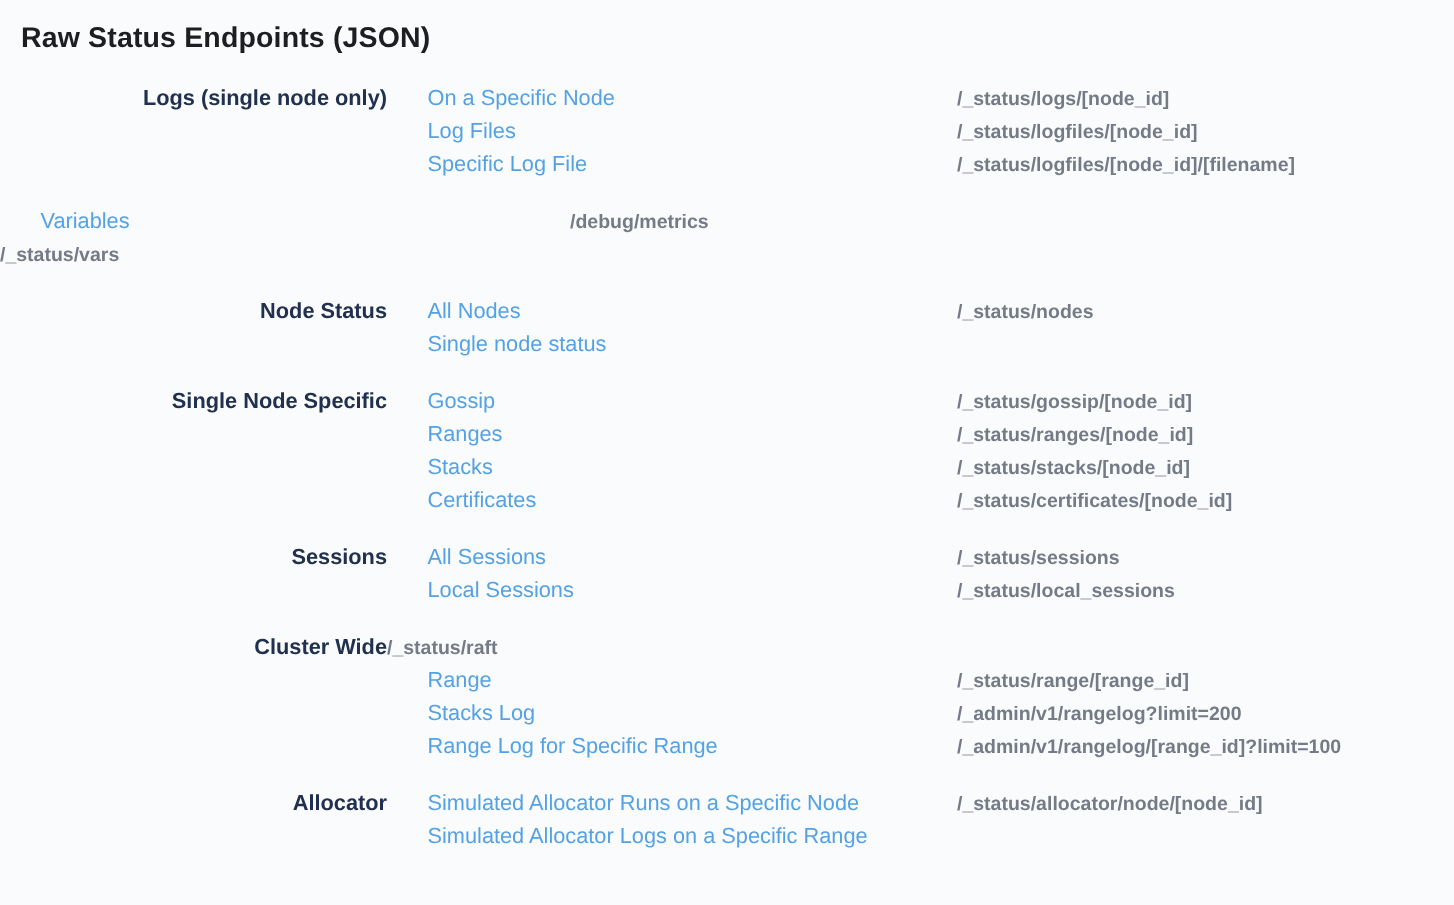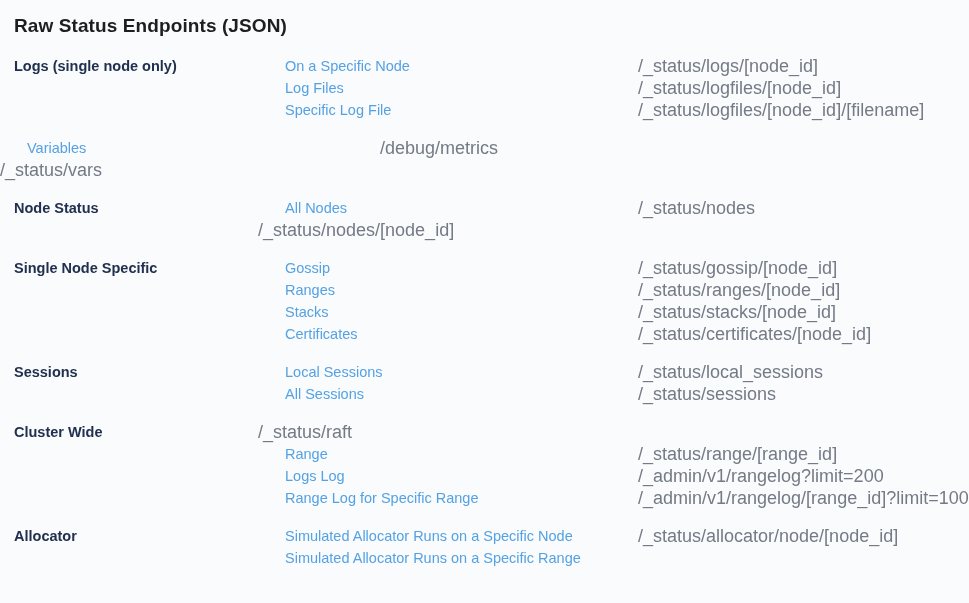--- a/index.html
+++ b/index.html
@@ -28,21 +28,21 @@
   }
   .group {
     display: flex;
     align-items: flex-start;
     margin-bottom: 16px;
   }
   .category {
     width: 244px;
     margin-left: 14px;
     flex: 0 0 auto;
-    text-align: left;
+    text-align: right;
     font-size: 14.5px;
     line-height: 22px;
     font-weight: 600;
     color: var(--category-color, #20304e);
   }
   .rows {
     flex: 1 1 auto;
     display: flex;
     flex-direction: column;
   }
@@ -55,24 +55,25 @@
     width: 380px;
     flex: 0 0 auto;
     padding-left: 27px;
     font-size: 14.5px;
     line-height: 22px;
     color: var(--link-color, #54a2e4);
     text-decoration: none;
     cursor: pointer;
   }
   .path {
-    font-size: 18px;
+    font-size: 13px;
     line-height: 22px;
     color: var(--path-color, #747a86);
     white-space: nowrap;
+    font-weight: bold;
   }
 </style>
 </head>
 <body>
 
 <h1 class="page-title">Raw Status Endpoints (JSON)</h1>
 
 <div class="endpoints-table" id="endpoints-table">
   <div class="group">
     <div class="category">Logs (single node only)</div>
@@ -109,21 +110,21 @@
 
   <div class="group">
     <div class="category">Node Status</div>
     <div class="rows">
   <div class="row">
     <a class="link" href="#">All Nodes</a>
     <div class="path">/_status/nodes</div>
   </div>
 
   <div class="row">
-    <div class="path">/_status/nodes/[node_id]</div>
+    <a class="link" href="#">Single node status</a>
   </div>
 </div>
   </div>
 
   <div class="group">
     <div class="category">Single Node Specific</div>
     <div class="rows">
   <div class="row">
     <a class="link" href="#">Gossip</a>
     <div class="path">/_status/gossip/[node_id]</div>
@@ -143,61 +144,61 @@
     <a class="link" href="#">Certificates</a>
     <div class="path">/_status/certificates/[node_id]</div>
   </div>
 </div>
   </div>
 
   <div class="group">
     <div class="category">Sessions</div>
     <div class="rows">
   <div class="row">
+    <a class="link" href="#">All Sessions</a>
+    <div class="path">/_status/sessions</div>
+  </div>
+
+  <div class="row">
     <a class="link" href="#">Local Sessions</a>
     <div class="path">/_status/local_sessions</div>
   </div>
-
-  <div class="row">
-    <a class="link" href="#">All Sessions</a>
-    <div class="path">/_status/sessions</div>
-  </div>
 </div>
   </div>
 
   <div class="group">
     <div class="category">Cluster Wide</div>
     <div class="rows">
   <div class="row">
     <div class="path">/_status/raft</div>
   </div>
 
   <div class="row">
     <a class="link" href="#">Range</a>
     <div class="path">/_status/range/[range_id]</div>
   </div>
 
   <div class="row">
-    <a class="link" href="#">Logs Log</a>
+    <a class="link" href="#">Stacks Log</a>
     <div class="path">/_admin/v1/rangelog?limit=200</div>
   </div>
 
   <div class="row">
     <a class="link" href="#">Range Log for Specific Range</a>
     <div class="path">/_admin/v1/rangelog/[range_id]?limit=100</div>
   </div>
 </div>
   </div>
 
   <div class="group">
     <div class="category">Allocator</div>
     <div class="rows">
   <div class="row">
     <a class="link" href="#">Simulated Allocator Runs on a Specific Node</a>
     <div class="path">/_status/allocator/node/[node_id]</div>
   </div>
 
   <div class="row">
-    <a class="link" href="#">Simulated Allocator Runs on a Specific Range</a>
+    <a class="link" href="#">Simulated Allocator Logs on a Specific Range</a>
   </div>
 </div>
   </div>
 </div>
 
 </body></html>

